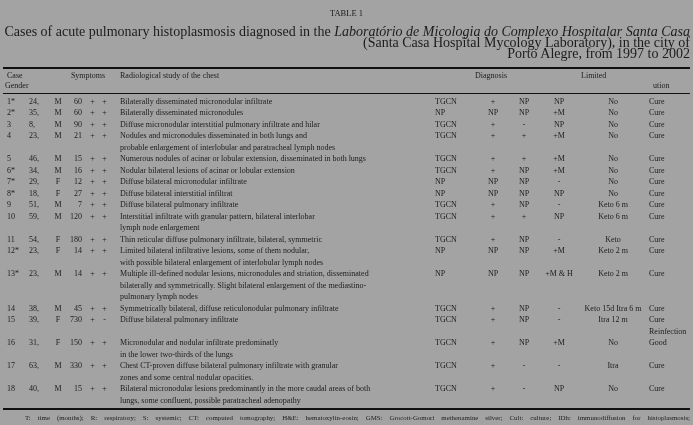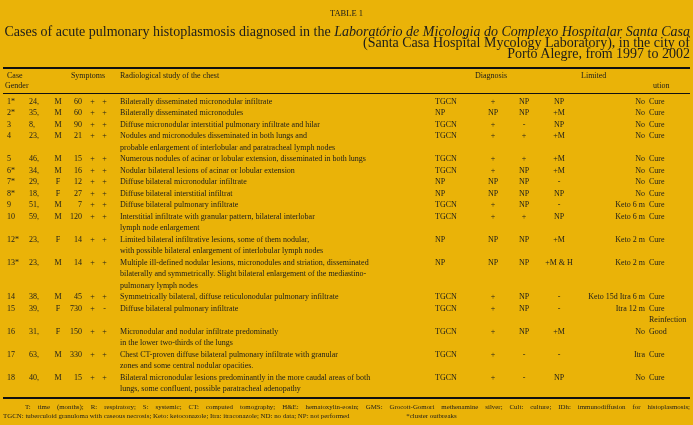--- a/index.html
+++ b/index.html
@@ -1,18 +1,18 @@
 <!DOCTYPE html>
 <html><head>
 <meta charset="utf-8">
 <style>
   html,body { margin:0; padding:0; background:#e8e8e8; }
   .page {
     width:693px; height:425px; box-sizing:border-box;
-    background:#eab308; color:#1c1c1c;
+    background:#a3a3a3; color:#1c1c1c;
     font-family:"Liberation Serif", serif;
     padding:6px 3px 0 3px; overflow:hidden;
     position:relative;
   }
   .title { text-align:center; font-size:8.5px; line-height:11px; margin-top:2px; }
   .caption { text-align:right; font-size:14px; line-height:11px; margin-top:7px; }
   .caption .it { font-style:italic; }
 
   table { border-collapse:collapse; table-layout:fixed; width:687px; margin-top:8px;
           border-top:2px solid #111; font-size:8px; }
@@ -35,21 +35,21 @@
   .diag-h { padding-left:46px; }
 
   .c-case { text-align:left; padding-left:4px; }
   .c-age  { text-align:left; }
   .c-gen  { text-align:center; }
   .c-t    { text-align:right; padding-right:5px; }
   .c-r, .c-s { text-align:center; }
   .c-rad  { text-align:left; padding-left:9px; }
   .c-he   { text-align:left; padding-left:6px; }
   .c-gms, .c-cult, .c-idh { text-align:center; }
-  .c-tr   { text-align:right; padding-left:2px; }
+  .c-tr   { text-align:center; padding-left:2px; }
   .c-ev   { text-align:left; padding-left:4px; }
 
   .footnote { border-top:2px solid #111; margin-top:2px; padding-top:3px;
               font-size:6.9px; line-height:9.5px; width:687px; }
   .fn1 { text-align:justify; text-align-last:justify; padding-left:22px; }
   .fn2 { white-space:nowrap; }
   .fn2 .cluster { margin-left:55px; }
 </style>
 </head>
 <body>
@@ -243,20 +243,35 @@
       <td class="c-rad">Interstitial infiltrate with granular pattern, bilateral interlobar
 lymph node enlargement</td>
       <td class="c-he">TGCN</td>
       <td class="c-gms">+</td>
       <td class="c-cult">+</td>
       <td class="c-idh">NP</td>
       <td class="c-tr">Keto 6 m</td>
       <td class="c-ev">Cure</td>
     </tr>
         <tr>
+      <td class="c-case">11</td>
+      <td class="c-age">54,</td>
+      <td class="c-gen">F</td>
+      <td class="c-t">180</td>
+      <td class="c-r">+</td>
+      <td class="c-s">+</td>
+      <td class="c-rad">Thin reticular diffuse pulmonary infiltrate, bilateral, symmetric</td>
+      <td class="c-he">TGCN</td>
+      <td class="c-gms">+</td>
+      <td class="c-cult">NP</td>
+      <td class="c-idh">-</td>
+      <td class="c-tr">Keto</td>
+      <td class="c-ev">Cure</td>
+    </tr>
+        <tr>
       <td class="c-case">12*</td>
       <td class="c-age">23,</td>
       <td class="c-gen">F</td>
       <td class="c-t">14</td>
       <td class="c-r">+</td>
       <td class="c-s">+</td>
       <td class="c-rad">Limited bilateral infiltrative lesions, some of them nodular,
 with possible bilateral enlargement of interlobular lymph nodes</td>
       <td class="c-he">NP</td>
       <td class="c-gms">NP</td>

